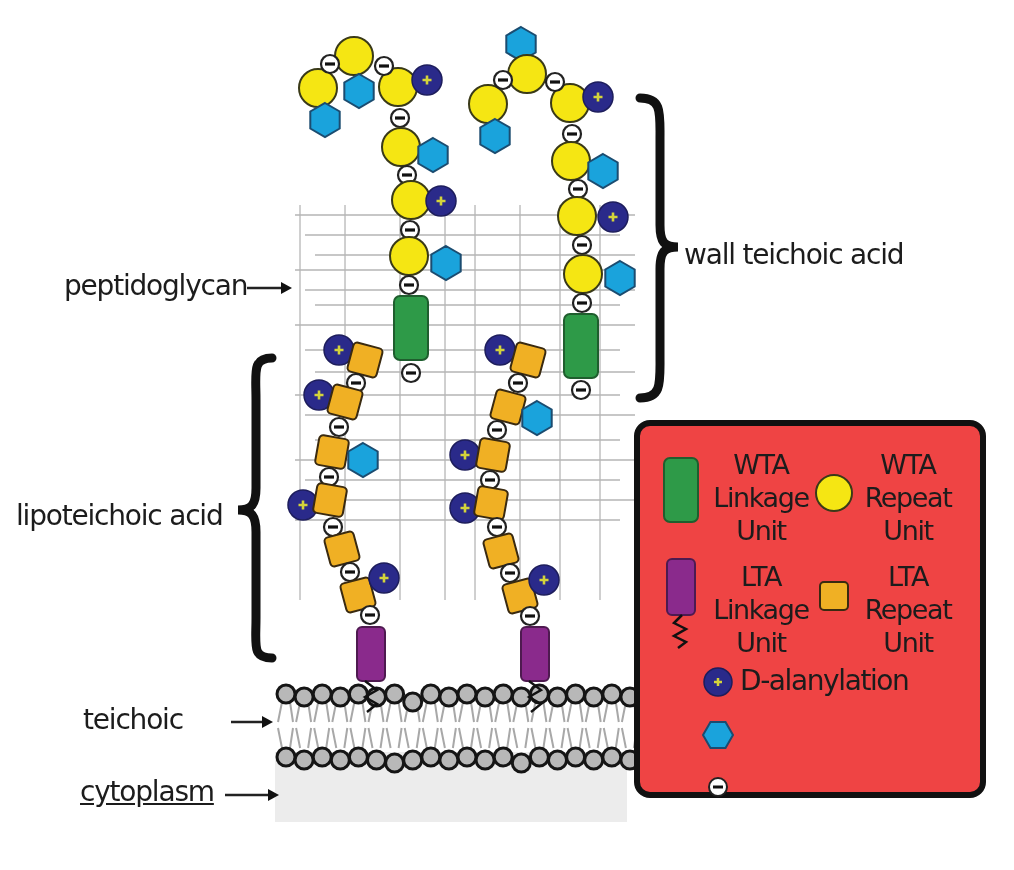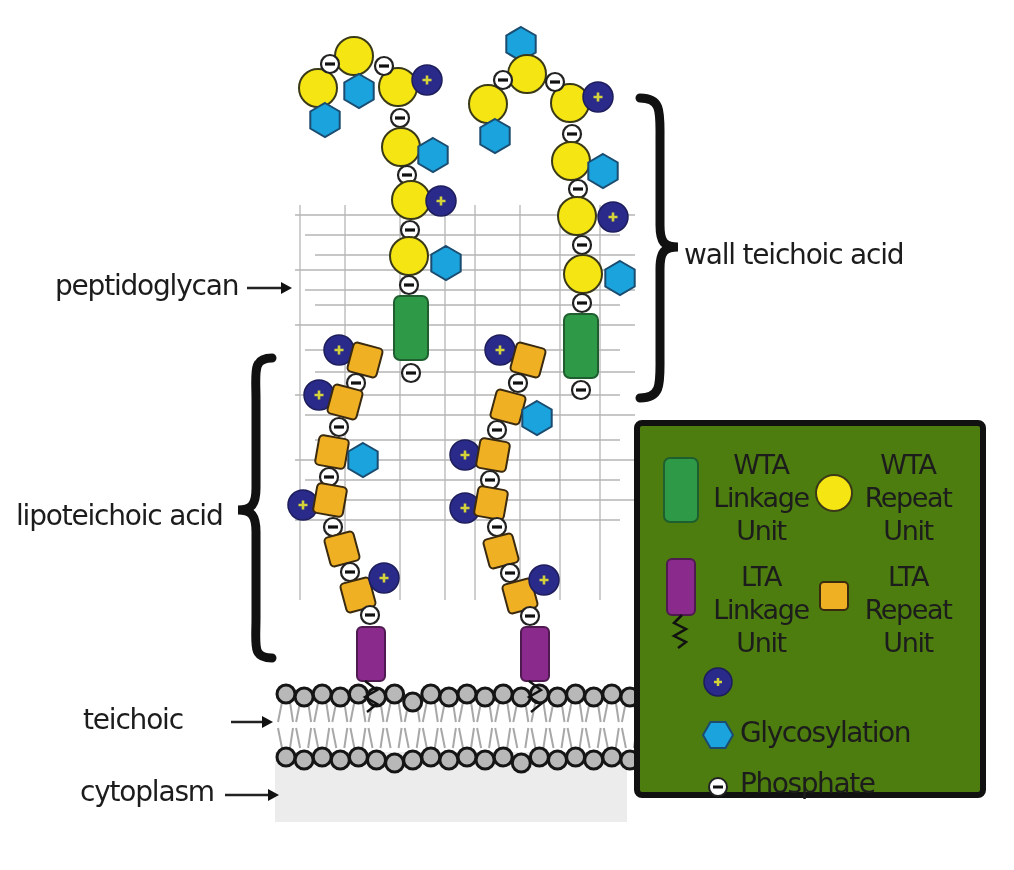--- a/index.html
+++ b/index.html
@@ -2,21 +2,21 @@
 <html><head>
 <meta charset="utf-8">
 <style>
   html, body { margin:0; padding:0; background:#ffffff; }
   body { width:1014px; height:870px; position:relative; overflow:hidden;
          font-family:"DejaVu Sans Condensed","DejaVu Sans", sans-serif; color:#1a1a1a; }
   #stage { position:absolute; left:0; top:0; width:1014px; height:870px; }
   .lbl { position:absolute; font-size:28px; font-family:"DejaVu Sans", sans-serif;
          letter-spacing:-1.2px; white-space:nowrap; color:#1c1c1c; line-height:1; }
   .legend { position:absolute; left:634px; top:420px; width:352px; height:378px;
-            border:6px solid #111; border-radius:8px; box-sizing:border-box; background:#4d7c0f; }
+            border:6px solid #111; border-radius:16px; box-sizing:border-box; background:#ef4444; }
   .leg-text { position:absolute; font-family:"DejaVu Sans", sans-serif; font-size:27px;
               letter-spacing:-1.4px; line-height:33px; text-align:center; color:#1c1c1c; white-space:nowrap; }
   .leg-row-text { position:absolute; font-family:"DejaVu Sans", sans-serif; font-size:28px;
               letter-spacing:-1.4px; color:#1c1c1c; white-space:nowrap; line-height:1; }
 </style>
 </head>
 <body>
 
 <svg id="stage" width="1014" height="870" viewBox="0 0 1014 870" xmlns="http://www.w3.org/2000/svg">
   <defs>
@@ -249,25 +249,25 @@
   <g>
     <line x1="231" y1="722" x2="264" y2="722" stroke="#222" stroke-width="2.5"></line>
     <polygon points="273,722 262,716 262,728" fill="#111"></polygon>
   </g>
   <g>
     <line x1="225" y1="795" x2="270" y2="795" stroke="#222" stroke-width="2.5"></line>
     <polygon points="279,795 268,789 268,801" fill="#111"></polygon>
   </g>
 </svg>
 
-<div class="lbl" style="left:55px; top:272px;">peptidoglycan</div>
+<div class="lbl" style="left:64px; top:272px;">peptidoglycan</div>
 <div class="lbl" style="left:684px; top:232px;margin-top:9px;">wall teichoic acid</div>
 <div class="lbl" style="left:16px; top:494px;margin-top:8px;">lipoteichoic acid</div>
 <div class="lbl" style="left:83px; top:706px;">teichoic</div>
-<div class="lbl" style="left:80px; top:778px;">cytoplasm</div>
+<div class="lbl" style="left:80px; top:778px;text-decoration:underline;">cytoplasm</div>
 
 <div class="legend">
   <svg style="position:absolute;left:0;top:0;" width="352" height="378">
     <rect x="24" y="32" width="34" height="64" rx="6" fill="#2e9a48" stroke="#1f5e2e" stroke-width="2"></rect>
     <circle cx="194" cy="67" r="18" fill="#f5e613" stroke="#3a3a18" stroke-width="2"></circle>
     <g>
       <rect x="27" y="133" width="28" height="56" rx="5" fill="#8a2a8c" stroke="#4e1a50" stroke-width="2"></rect>
       <path d="M42 189 L34 197 L46 203 L34 210 L46 216 L38 222" fill="none" stroke="#111" stroke-width="2.5"></path>
     </g>
     <rect x="180" y="156" width="28" height="28" rx="4" fill="#f0b024" stroke="#3a2a10" stroke-width="2"></rect>
@@ -297,15 +297,14 @@
   <div class="leg-text" style="left:66px; top:134px; width:110px;">
     <div>LTA</div>
     <div>Linkage</div>
     <div>Unit</div>
   </div>
   <div class="leg-text" style="left:218px; top:134px; width:100px;">
     <div>LTA</div>
     <div>Repeat</div>
     <div>Unit</div>
   </div>
-  <div class="leg-row-text" style="left:100px; top:293px;">Glycosylation</div>
-  <div class="leg-row-text" style="left:100px; top:344px;">Phosphate</div>
+  <div class="leg-row-text" style="left:100px; top:241px;">D-alanylation</div>
 </div>
 
 </body></html>

